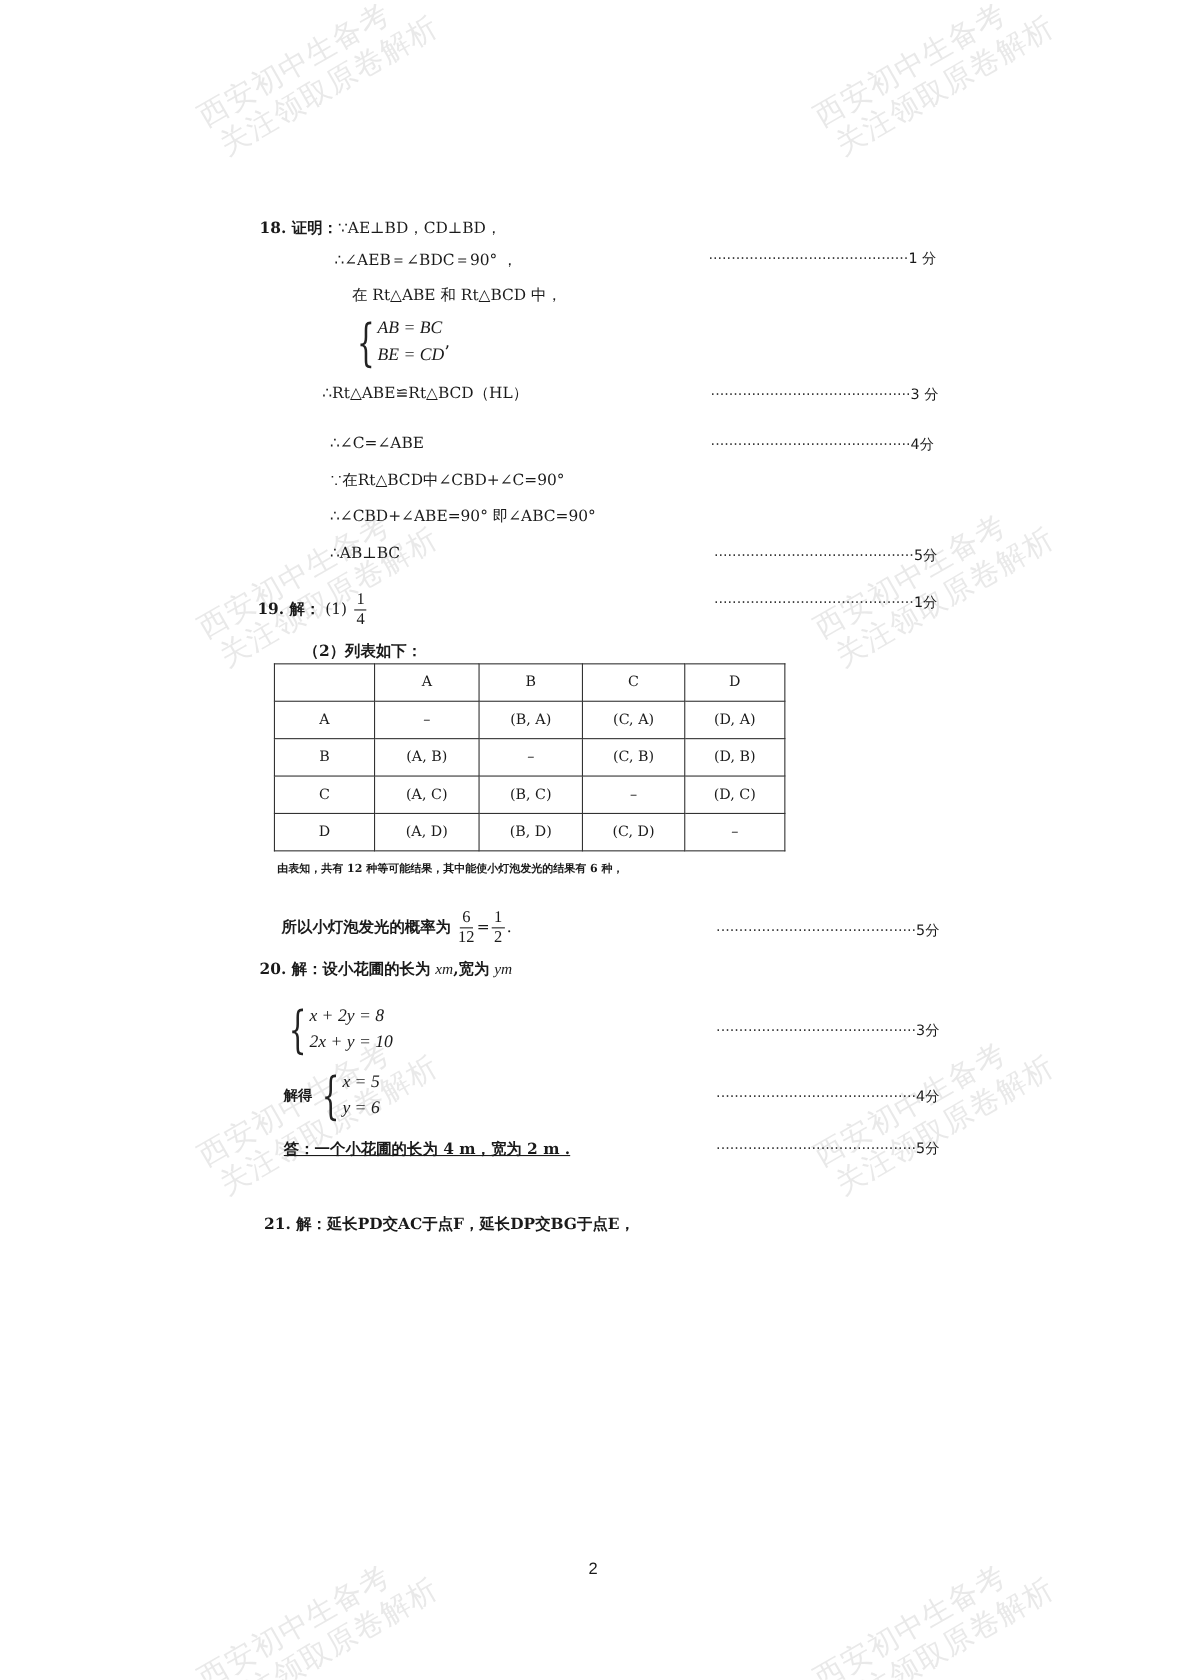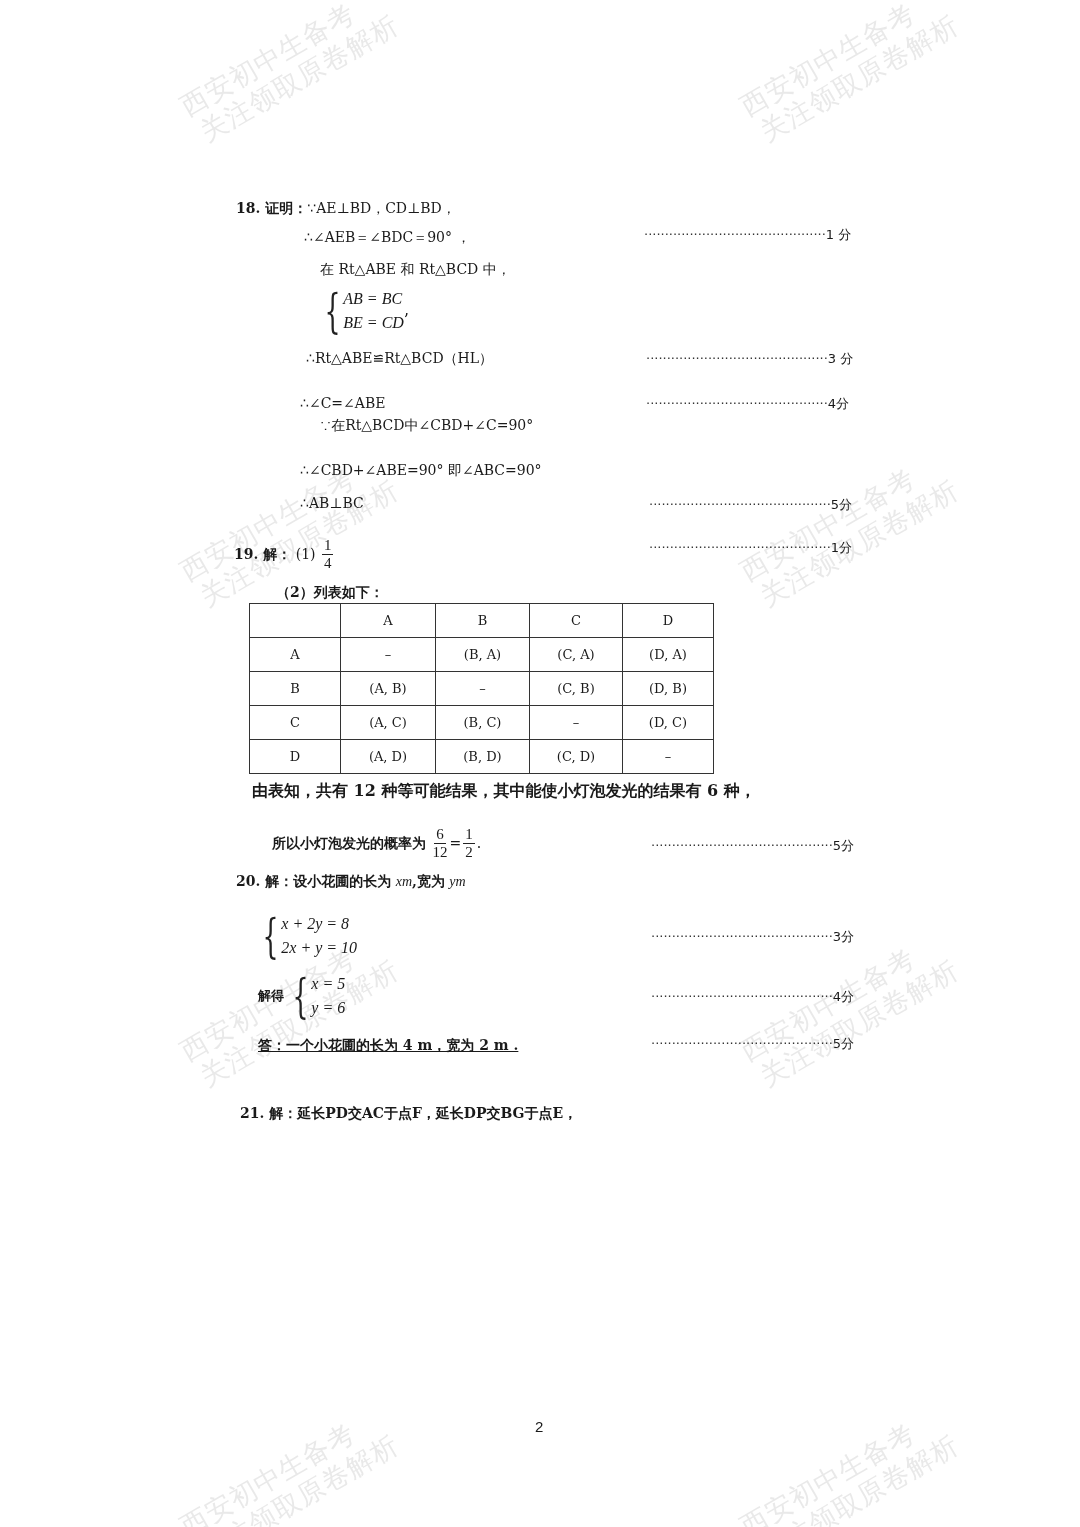--- a/index.html
+++ b/index.html
@@ -81,23 +81,23 @@
 <div class="line" style="left:304px;top:228px;">∴∠AEB＝∠BDC＝90° ，</div>
 <div class="line" style="left:320px;top:260px;">在 Rt△ABE 和 Rt△BCD 中，</div>
 <div class="brace" style="left:318px;top:287px;">
   <span class="bchar">{</span>
   <div class="rows">
       <span>AB = BC</span>
       <span>BE = CD</span>
     </div>
   <span style="align-self:flex-end;margin-bottom:6px;font-size:16px;">’</span>
 </div>
-<div class="line" style="left:306px;top:349px;">∴Rt△ABE≌Rt△BCD（HL）</div>
+<div class="line" style="left:293px;top:349px;">∴Rt△ABE≌Rt△BCD（HL）</div>
 <div class="line" style="left:300px;top:394px;text-align:center;">∴∠C=∠ABE</div>
-<div class="line" style="left:300px;top:416px;margin-left:20px;">∵在Rt△BCD中∠CBD+∠C=90°</div>
+<div class="line" style="left:300px;top:428px;">∵在Rt△BCD中∠CBD+∠C=90°</div>
 <div class="line" style="left:300px;top:461px;">∴∠CBD+∠ABE=90° 即∠ABC=90°</div>
 <div class="line" style="left:300px;top:494px;">∴AB⊥BC</div>
 
 <div class="score" style="left:644px;top:226px;"><span class="dots">············································</span><span>1 分</span></div>
 <div class="score" style="left:646px;top:350px;"><span class="dots">············································</span><span>3 分</span></div>
 <div class="score" style="left:646px;top:395px;"><span class="dots">············································</span><span>4分</span></div>
 <div class="score" style="left:649px;top:496px;"><span class="dots">············································</span><span>5分</span></div>
 
 <div class="line" style="left:234px;top:537px;">
   <span class="bold">19. 解：</span>
@@ -143,22 +143,22 @@
   <tr>
     <td>D</td>
         <td>(A, D)</td>
         <td>(B, D)</td>
         <td>(C, D)</td>
         <td>–</td>
   </tr>
 </tbody>
   </table>
 
-<div class="line bold" style="left:252px;top:782px;font-size:16px;">由表知，共有 12 种等可能结果，其中能使小灯泡发光的结果有 6 种，</div>
-<div class="line" style="left:272px;top:826px;">
+<div class="line bold" style="left:252px;top:782px;font-size:10px;">由表知，共有 12 种等可能结果，其中能使小灯泡发光的结果有 6 种，</div>
+<div class="line" style="left:256px;top:826px;">
   <span class="bold">所以小灯泡发光的概率为</span>
   <span class="frac">
       <span class="num">6</span>
       <span>12</span>
     </span><span>=</span><span class="frac">
       <span class="num">1</span>
       <span>2</span>
     </span><span>.</span>
 </div>
 <div class="score" style="left:651px;top:837px;"><span class="dots">············································</span><span>5分</span></div>

